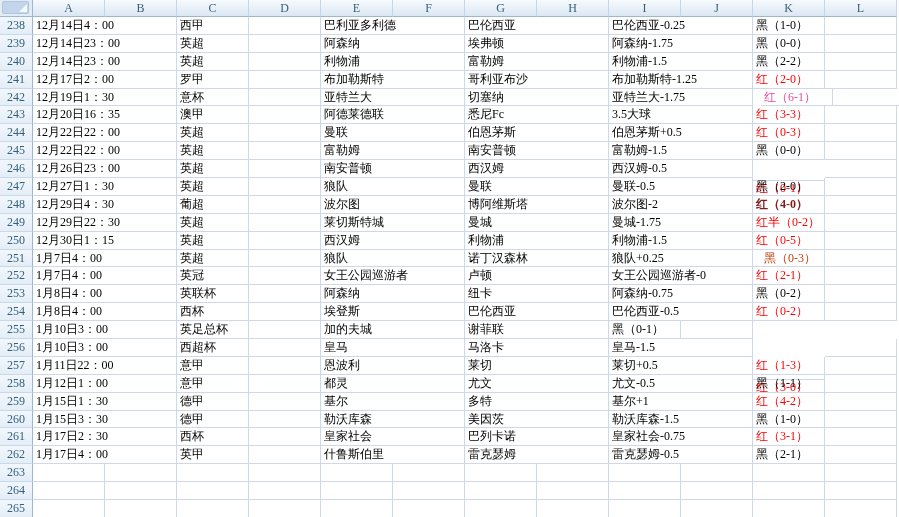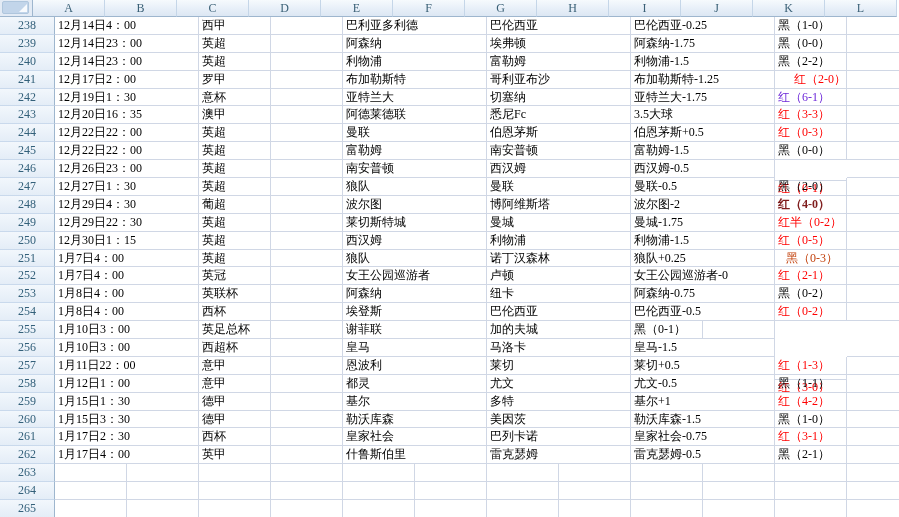--- a/index.html
+++ b/index.html
@@ -30,21 +30,21 @@
   .colhdr{
     width:72px;box-sizing:border-box;flex:none;
     background:linear-gradient(#F6FAFD 0%,#E7EFF8 55%,#DCE7F3 100%);
     border-right:1px solid #C5D6E8;border-bottom:1px solid #9EB6CE;
     color:#3A6076;text-align:center;line-height:16px;font-size:12px;
   }
 
   
   .r{display:flex;height:17.9px;}
   .rowhdr{
-    width:55px;box-sizing:border-box;flex:none;
+    width:33px;box-sizing:border-box;flex:none;
     background:linear-gradient(#F2F7FC 0%,#E4EDF7 100%);
     border-right:1px solid #9EB6CE;border-bottom:1px solid #C9D9EC;
     color:#33607A;text-align:center;line-height:17px;font-size:12px;
   }
   .c{
     box-sizing:border-box;flex:none;
     border-right:1px solid #D0D7E5;border-bottom:1px solid #D0D7E5;
     padding-left:3px;line-height:17.5px;white-space:nowrap;overflow:visible;
     background:transparent;
   }
@@ -112,33 +112,33 @@
   </div>
 
   <div class="r">
     <div class="rowhdr">241</div>
     <div class="c w2">12月17日2：00</div>
     <div class="c w1">罗甲</div>
     <div class="c w1"></div>
     <div class="c w2">布加勒斯特</div>
     <div class="c w2">哥利亚布沙</div>
     <div class="c w2">布加勒斯特-1.25</div>
-    <div class="c w1" style="color: rgb(255, 0, 0); text-align: right;">红（2-0）</div>
+    <div class="c w1" style="color: rgb(255, 0, 0);">红（2-0）</div>
     <div class="c w1"></div>
   </div>
 
   <div class="r">
     <div class="rowhdr">242</div>
     <div class="c w2">12月19日1：30</div>
     <div class="c w1">意杯</div>
     <div class="c w1"></div>
     <div class="c w2">亚特兰大</div>
     <div class="c w2">切塞纳</div>
     <div class="c w2">亚特兰大-1.75</div>
-    <div class="c w1" style="color: #6d28d9;">红（6-1）</div>
+    <div class="c w1" style="color: #ec4899; margin-left: 8px;">红（6-1）</div>
     <div class="c w1"></div>
   </div>
 
   <div class="r">
     <div class="rowhdr">243</div>
     <div class="c w2">12月20日16：35</div>
     <div class="c w1">澳甲</div>
     <div class="c w1"></div>
     <div class="c w2">阿德莱德联</div>
     <div class="c w2">悉尼Fc</div>
@@ -277,22 +277,22 @@
     <div class="c w2">巴伦西亚-0.5</div>
     <div class="c w1" style="color: rgb(255, 0, 0);">红（0-2）</div>
     <div class="c w1"></div>
   </div>
 
   <div class="r">
     <div class="rowhdr">255</div>
     <div class="c w2">1月10日3：00</div>
     <div class="c w1">英足总杯</div>
     <div class="c w1"></div>
+    <div class="c w2">加的夫城</div>
     <div class="c w2">谢菲联</div>
-    <div class="c w2">加的夫城</div>
     <div class="c w1" style="color: rgb(0, 0, 0);">黑（0-1）</div>
     <div class="c w1"></div>
   </div>
 
   <div class="r">
     <div class="rowhdr">256</div>
     <div class="c w2">1月10日3：00</div>
     <div class="c w1">西超杯</div>
     <div class="c w1"></div>
     <div class="c w2">皇马</div>

